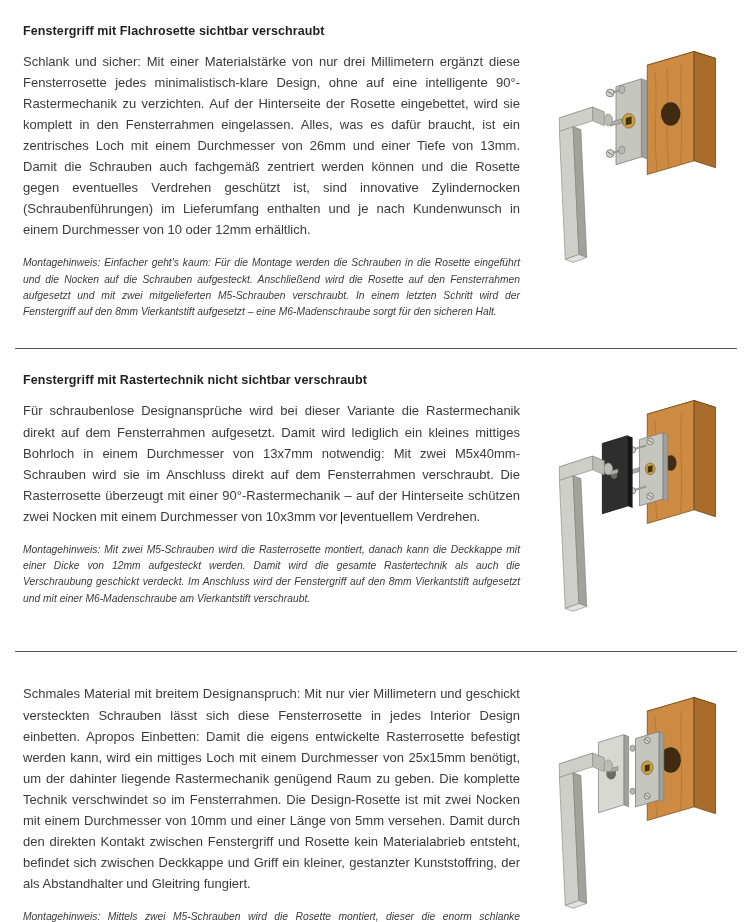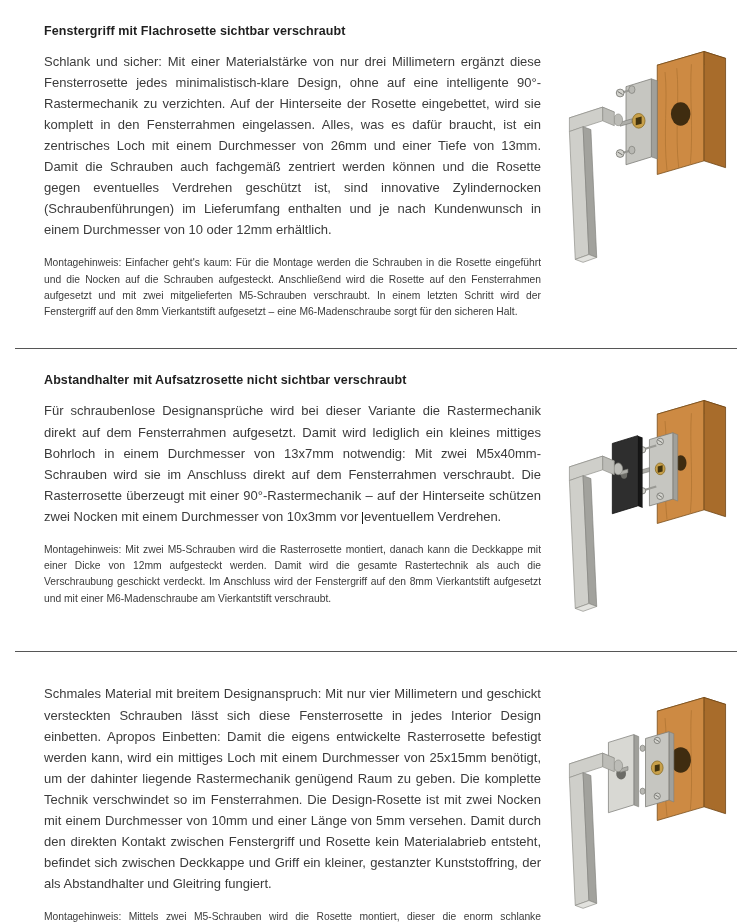--- a/index.html
+++ b/index.html
@@ -7,34 +7,34 @@
   body {
     width:752px; height:922px; overflow:hidden;
     font-family:"Liberation Sans", sans-serif;
     color: var(--text, #3b3b3b);
   }
   .page { width:752px; height:922px; position:relative; background:#fff; }
   .section { display:flex; }
   .sec-1 { padding-top:24px; padding-bottom:28px; }
   .sec-2 { padding-top:24px; padding-bottom:26px; }
   .sec-3 { padding-top:18px; padding-bottom:0; }
-  .text-col { flex:0 0 520px; padding-left:23px;margin-left:21px; }
+  .text-col { flex:0 0 520px; padding-left:23px; }
   .illus-col { flex:1; display:flex; justify-content:center; align-items:flex-start; }
   .illus-col svg { margin-top:8px; }
   .sec-heading {
     font-size:12.5px; font-weight:700; color:var(--heading, #1f1f1f);
     letter-spacing:.1px;
   }
   .body-text {
     font-size:13px; line-height:1.62; text-align:justify;
     margin-top:13px; color:var(--text, #3b3b3b);
   }
   .montage-text {
     font-size:10.3px; line-height:1.58; text-align:justify;
-    margin-top:15px; color:var(--text, #3b3b3b);
+    margin-top:15px; color:var(--text, #3b3b3b);font-style:italic;
   }
   hr.divider {
     border:none; border-top:1px solid var(--divider, #555);
     margin:0 15px;
   }
   .text-cursor {
     display:inline-block; width:1px; height:12px;
     background:#111; vertical-align:text-bottom; margin-right:1px;
   }
   
@@ -112,21 +112,21 @@
           <polygon class="metal-light" points="32,233 46,228 54,231 40,236"></polygon>
         </g>
       </svg>
     </div>
   </div>
 
   <hr class="divider">
 
   <div class="section sec-2">
     <div class="text-col">
-      <h2 class="sec-heading">Abstandhalter mit Aufsatzrosette nicht sichtbar verschraubt</h2>
+      <h2 class="sec-heading">Fenstergriff mit Rastertechnik nicht sichtbar verschraubt</h2>
       <p class="body-text"><span>Für schraubenlose Designansprüche wird bei dieser Variante die Rastermechanik direkt auf dem Fensterrahmen aufgesetzt. Damit wird lediglich ein kleines mittiges Bohrloch in einem Durchmesser von 13x7mm notwendig: Mit zwei M5x40mm-Schrauben wird sie im Anschluss direkt auf dem Fensterrahmen verschraubt. Die Rasterrosette überzeugt mit einer 90°-Rastermechanik – auf der Hinterseite schützen zwei Nocken mit einem Durchmesser von 10x3mm vor</span> <span class="text-cursor"></span><span>eventuellem Verdrehen.</span></p>
       <p class="montage-text">Montagehinweis: Mit zwei M5-Schrauben wird die Rasterrosette montiert, danach kann die Deckkappe mit einer Dicke von 12mm aufgesteckt werden. Damit wird die gesamte Rastertechnik als auch die Verschraubung geschickt verdeckt. Im Anschluss wird der Fenstergriff auf den 8mm Vierkantstift aufgesetzt und mit einer M6-Madenschraube am Vierkantstift verschraubt.</p>
     </div>
     <div class="illus-col">
       <svg width="205" height="244" viewBox="0 0 210 250" aria-hidden="true">
         <g>
           <polygon class="wood-top" points="116,34 164,20 186,27 138,41"></polygon>
           <polygon class="wood-front" points="116,34 164,20 164,132 116,146"></polygon>
           <polygon class="wood-side" points="164,20 186,27 186,139 164,132"></polygon>
           <path class="grain" d="M124,41 C127,70 122,105 126,142"></path>

